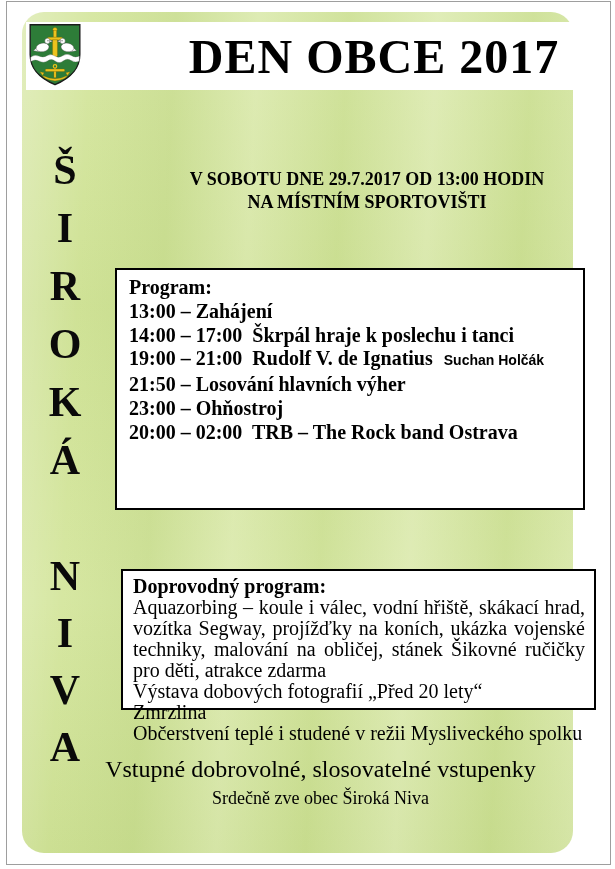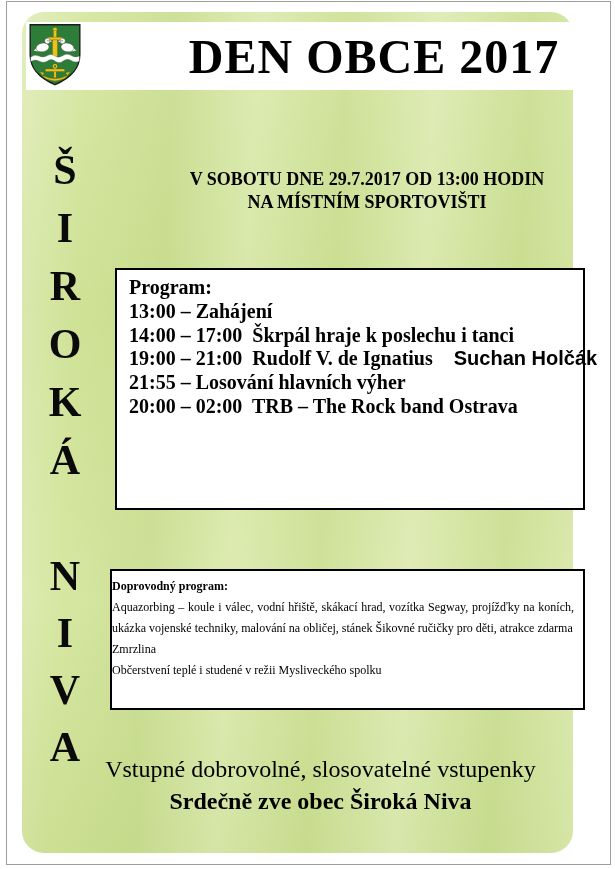--- a/index.html
+++ b/index.html
@@ -44,36 +44,36 @@
     position:absolute; left:85px; top:156px; width:520px;
     text-align:center; font-weight:bold; font-size:18px; line-height:23px;
   }
   .program-box {
     position:absolute; left:93px; top:256px; width:470px; height:242px;
     background:#ffffff; border:2px solid #000; box-sizing:border-box;
     padding:6px 0 16px 12px; font-size:20px; font-weight:bold; line-height:23.8px;
   }
   .program-box .p-row span { white-space:pre; }
   .program-box .sans {
-    font-family:"Liberation Sans", sans-serif; font-size:20px; margin-left:21px;
+    font-family:"Liberation Sans", sans-serif; font-size:14px; margin-left:11px;
   }
   .side-box {
-    position:absolute; left:88px; top:557px; width:475px; height:141px;
+    position:absolute; left:99px; top:557px; width:475px; height:141px;
     background:#ffffff; border:2px solid #000; box-sizing:border-box;
-    padding:5px 9px 0 0; font-size:12px; line-height:21px;
+    padding:5px 9px 0 10px; font-size:20px; line-height:21px;
   }
   .side-box .heading { font-weight:bold; }
   .side-box .just { text-align:justify; }
   .footer-line1 {
     position:absolute; left:10px; top:744px; width:577px;
     text-align:center; font-size:24px;
   }
   .footer-line2 {
     position:absolute; left:10px; top:776px; width:577px;
-    text-align:center; font-size:24px; font-weight:bold;
+    text-align:center; font-size:18px; font-weight:normal;
   }
 </style>
 </head>
 <body>
 
 <div id="page">
   <div class="frame"></div>
 
   <div class="poster">
 
@@ -146,30 +146,34 @@
       <div class="p-row">
         <span>13:00 – Zahájení</span>
       </div>
       <div class="p-row">
         <span>14:00 – 17:00  Škrpál hraje k poslechu i tanci</span>
       </div>
       <div class="p-row">
         <span>19:00 – 21:00  Rudolf V. de Ignatius</span><span class="sans">Suchan Holčák</span>
       </div>
       <div class="p-row">
-        <span>21:55 – Losování hlavních výher</span>
+        <span>21:50 – Losování hlavních výher</span>
+      </div>
+      <div class="p-row">
+        <span>23:00 – Ohňostroj</span>
       </div>
       <div class="p-row">
         <span>20:00 – 02:00  TRB – The Rock band Ostrava</span>
       </div>
     </div>
 
     <div class="side-box">
       <div class="heading">Doprovodný program:</div>
       <div class="just">Aquazorbing – koule i válec, vodní hřiště, skákací hrad, vozítka Segway, projížďky na koních, ukázka vojenské techniky, malování na obličej, stánek Šikovné ručičky pro děti, atrakce zdarma</div>
+      <div>Výstava dobových fotografií „Před 20 lety“</div>
       <div>Zmrzlina</div>
       <div>Občerstvení teplé i studené v režii Mysliveckého spolku</div>
     </div>
 
     <div class="footer-line1">Vstupné dobrovolné, slosovatelné vstupenky</div>
     <div class="footer-line2">Srdečně zve obec Široká Niva</div>
 
   </div>
 </div>
 

